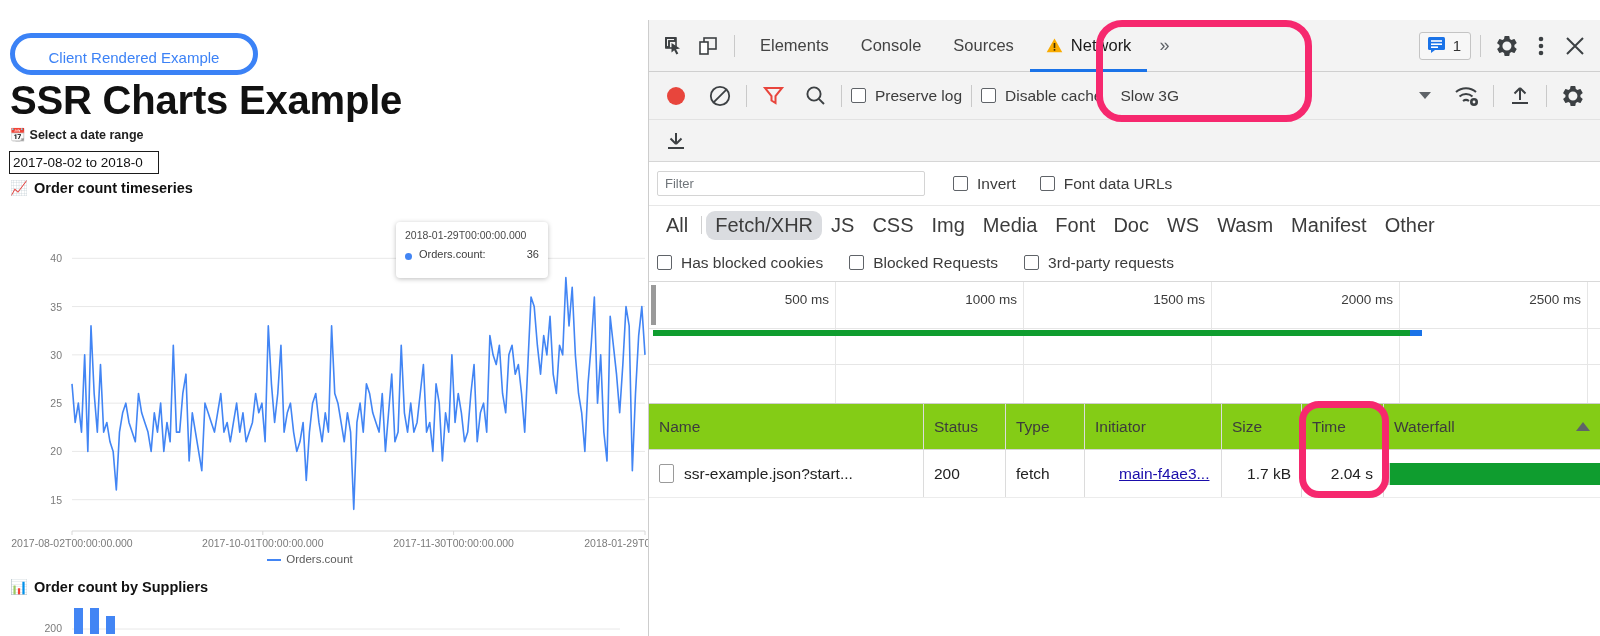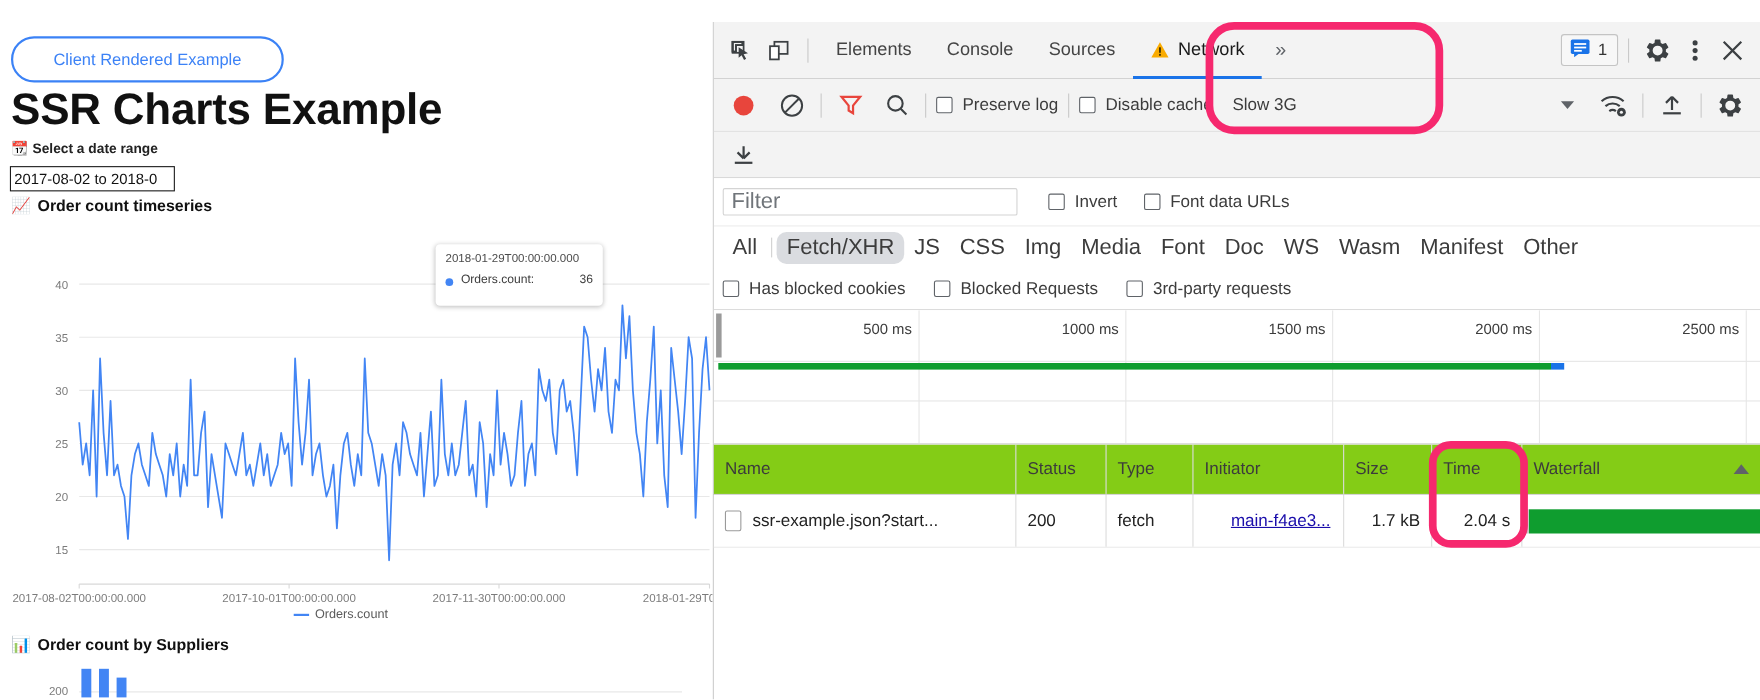--- a/index.html
+++ b/index.html
@@ -12,21 +12,21 @@
     position:relative;
   }
 
   
   #page-pane{
     position:absolute; left:0; top:0; width:648px; height:636px;
     background:#fff; overflow:hidden;
   }
   .client-btn{
     position:absolute; left:10px; top:33px; width:248px; height:42px;
-    border:2px solid #3b82f6; border-radius:21px; background:#fff;
+    border:5px solid #3b82f6; border-radius:21px; background:#fff;
     color:#3c82f6; font-size:15px; text-align:center; line-height:40px;
     cursor:pointer;
   }
   .page-title{
     position:absolute; left:10px; top:78px;
     font-size:40px; font-weight:bold; color:#111; letter-spacing:-.2px;
   }
   .date-label{
     position:absolute; left:10px; top:128px;
     font-size:12.5px; font-weight:bold; color:#222;
@@ -120,21 +120,21 @@
   .tri-down{ width:0;height:0;border-left:6px solid transparent;border-right:6px solid transparent;
     border-top:7px solid #5f6368; cursor:pointer; }
 
   
   #dlbar{ height:42px; background:#f3f3f3; border-bottom:1px solid #d6d6d6; padding:0 10px; }
 
   
   #filterbar{ height:44px; background:#fff; border-bottom:1px solid #e7e7e7; padding:0 8px; }
   #filter-input{
     width:268px; height:25px; border:1px solid #d4d4d4; border-radius:2px;
-    font-size:20px; color:#5f6368; padding:0 7px;
+    font-size:13px; color:#5f6368; padding:0 7px;
     font-family:"Liberation Sans",sans-serif; background:#fff;
   }
   #filter-input::placeholder{ color:#70757a; }
 
   
   #typebar{ height:38px; background:#fff; padding:0 8px; }
   .type-item{ font-size:20px; color:#3c3c3c; padding:3px 9px; border-radius:9px;
     cursor:pointer; white-space:nowrap; }
   .type-item.sel{ background:#dadce0; }
   .type-sep{ width:1px; height:18px; background:#d0d0d0; margin:0 4px; }

